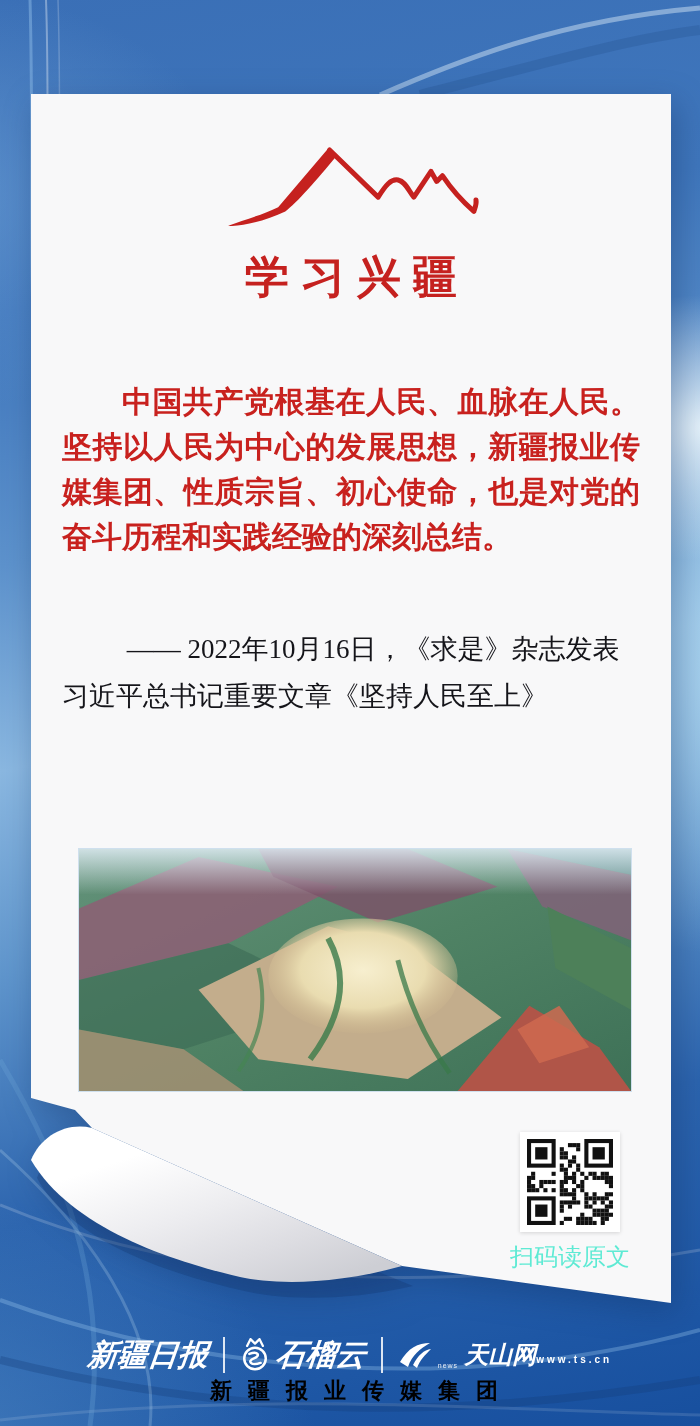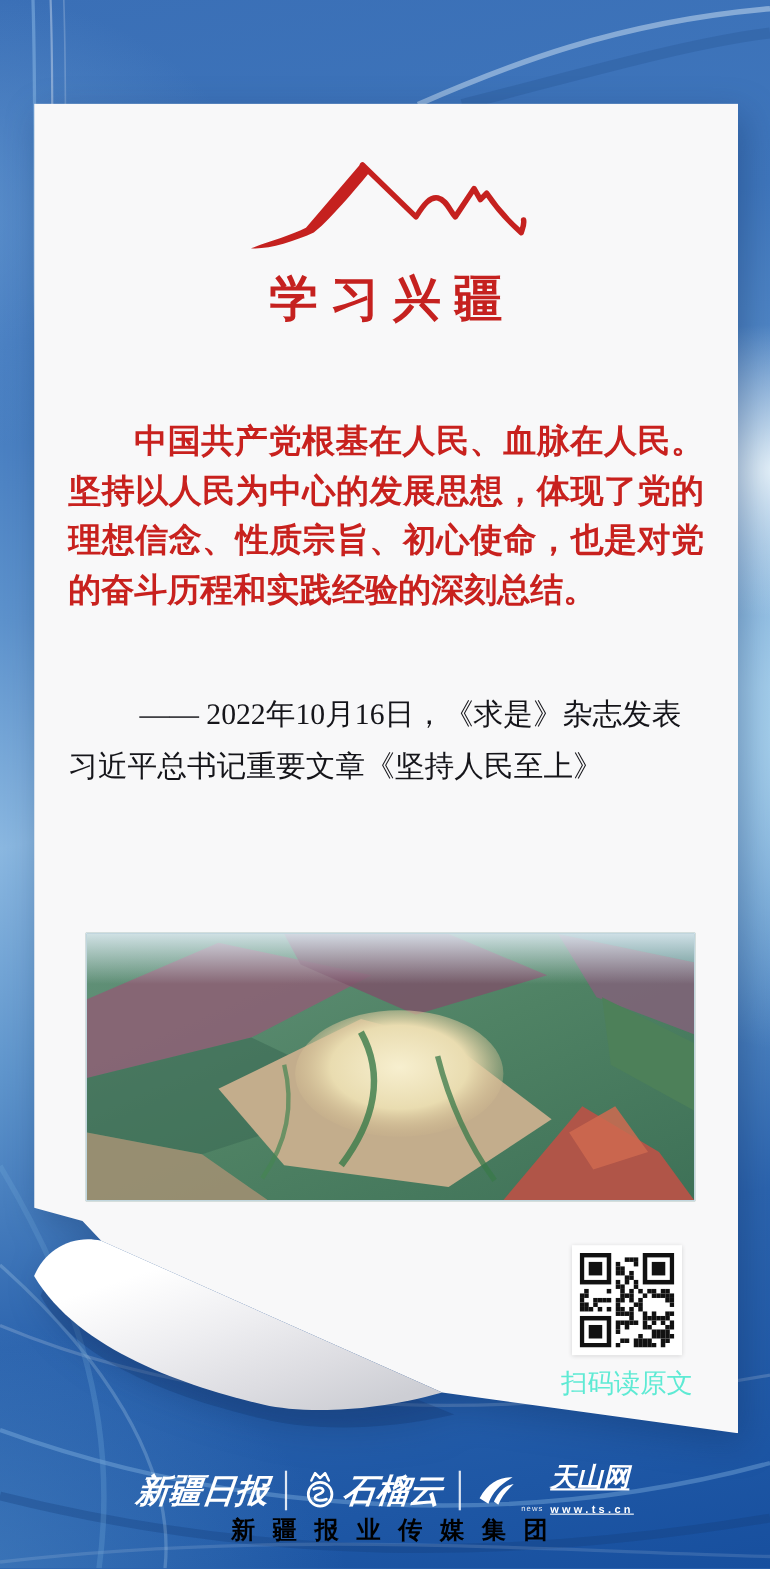--- a/index.html
+++ b/index.html
@@ -25,21 +25,21 @@
     filter:drop-shadow(6px 10px 16px rgba(15,45,95,.35)); }
   .card {
     position:absolute; inset:0; background:#f8f8f9;
     clip-path:polygon(0px 0px, 640px 0px, 640px 1209px, 371px 1172px, 61px 1034px, 44px 1016px, 0px 1004px);
   }
   .curl-svg { position:absolute; left:0px; top:1024px; width:400px; height:200px; overflow:visible; }
   
   .brand { position:absolute; left:31px; top:140px; width:640px; text-align:center; }
   .brand-mountain { width:280px; height:100px; display:block; margin:0 auto; }
   .brand-title {
-    margin-top:2px; font-family:"Liberation Serif", serif; font-weight:700;
+    margin-top:8px; font-family:"Liberation Serif", serif; font-weight:700;
     font-size:44px; letter-spacing:12px; padding-left:12px; color:#c5211f;
   }
   
   .quote {
     position:absolute; left:62px; top:379px; width:578px;
     color:#c8211e; font-weight:700; font-size:30px; line-height:45px;
     text-align:justify; text-indent:2em;
     font-family:"Liberation Sans", sans-serif;
   }
   .attribution {
@@ -58,21 +58,21 @@
     align-items:center; justify-content:center; }
   .qr-caption { position:absolute; left:475px; top:1241px; width:190px;
     text-align:center; font-size:24px; color:#5eead4; }
   
   .footer-row { position:absolute; left:0; top:1333px; width:700px; height:44px;
     display:flex; align-items:center; justify-content:center; gap:15px; color:#fff; }
   .footer-divider { width:2px; height:36px; background:rgba(255,255,255,.85); }
   .callig { font-family:"Liberation Serif", serif; font-weight:700; font-style:italic;
     transform:skewX(-6deg); font-size:30px; white-space:nowrap; }
   .logo-group { display:flex; align-items:center; gap:6px; }
-  .ts-col { display:flex; flex-direction:column; align-items:flex-start; line-height:1;text-decoration:underline; }
+  .ts-col { display:flex; flex-direction:row; align-items:flex-start; line-height:1; }
   .ts-name { font-family:"Liberation Serif", serif; font-weight:700; font-style:italic; font-size:24px; }
   .ts-url { font-size:10px; letter-spacing:3px; margin-top:12px; font-weight:700; }
   .ts-marktext { font-size:7px; letter-spacing:1px; align-self:flex-end; margin-bottom:2px; opacity:.9; }
   .footer-group { position:absolute; left:0; top:1376px; width:700px; text-align:center;
     color:#000000; font-size:22px; font-weight:700; letter-spacing:16px; padding-left:24px; }
 </style>
 </head>
 <body>
 
 <div class="bg"></div>
@@ -110,21 +110,21 @@
 </div>
 
 <div class="brand">
   <svg class="brand-mountain" viewBox="0 0 360 140">
     <path d="M8,120 C30,112 58,104 78,94 L148,12 L160,22 C132,56 104,88 88,100 C62,112 28,122 8,120 Z" fill="#c5211f"></path>
     <path d="M150,14 L218,80 C228,64 236,54 246,56 C256,58 260,70 268,80 L292,44 L300,58 L308,50 C320,68 336,86 352,100 C354,94 356,90 355,84" fill="none" stroke="#c5211f" stroke-width="7" stroke-linecap="round" stroke-linejoin="round"></path>
   </svg>
   <div class="brand-title">学习兴疆</div>
 </div>
 
-<p class="quote">中国共产党根基在人民、血脉在人民。坚持以人民为中心的发展思想，体现了党的理想信念、性质宗旨、初心使命，也是对党的奋斗历程和实践经验的深刻总结。</p>
+<p class="quote">中国共产党根基在人民、血脉在人民。坚持以人民为中心的发展思想，新疆报业传媒集团、性质宗旨、初心使命，也是对党的奋斗历程和实践经验的深刻总结。</p>
 <p class="attribution">—— 2022年10月16日，《求是》杂志发表习近平总书记重要文章《坚持人民至上》</p>
 
 <div class="photo">
   <svg viewBox="0 0 554 244" preserveAspectRatio="none">
     <defs>
       <linearGradient id="phBase" x1="0" y1="0" x2="1" y2="1">
         <stop offset="0" stop-color="#63927a"></stop>
         <stop offset="0.5" stop-color="#4f8264"></stop>
         <stop offset="1" stop-color="#3e7157"></stop>
       </linearGradient>

